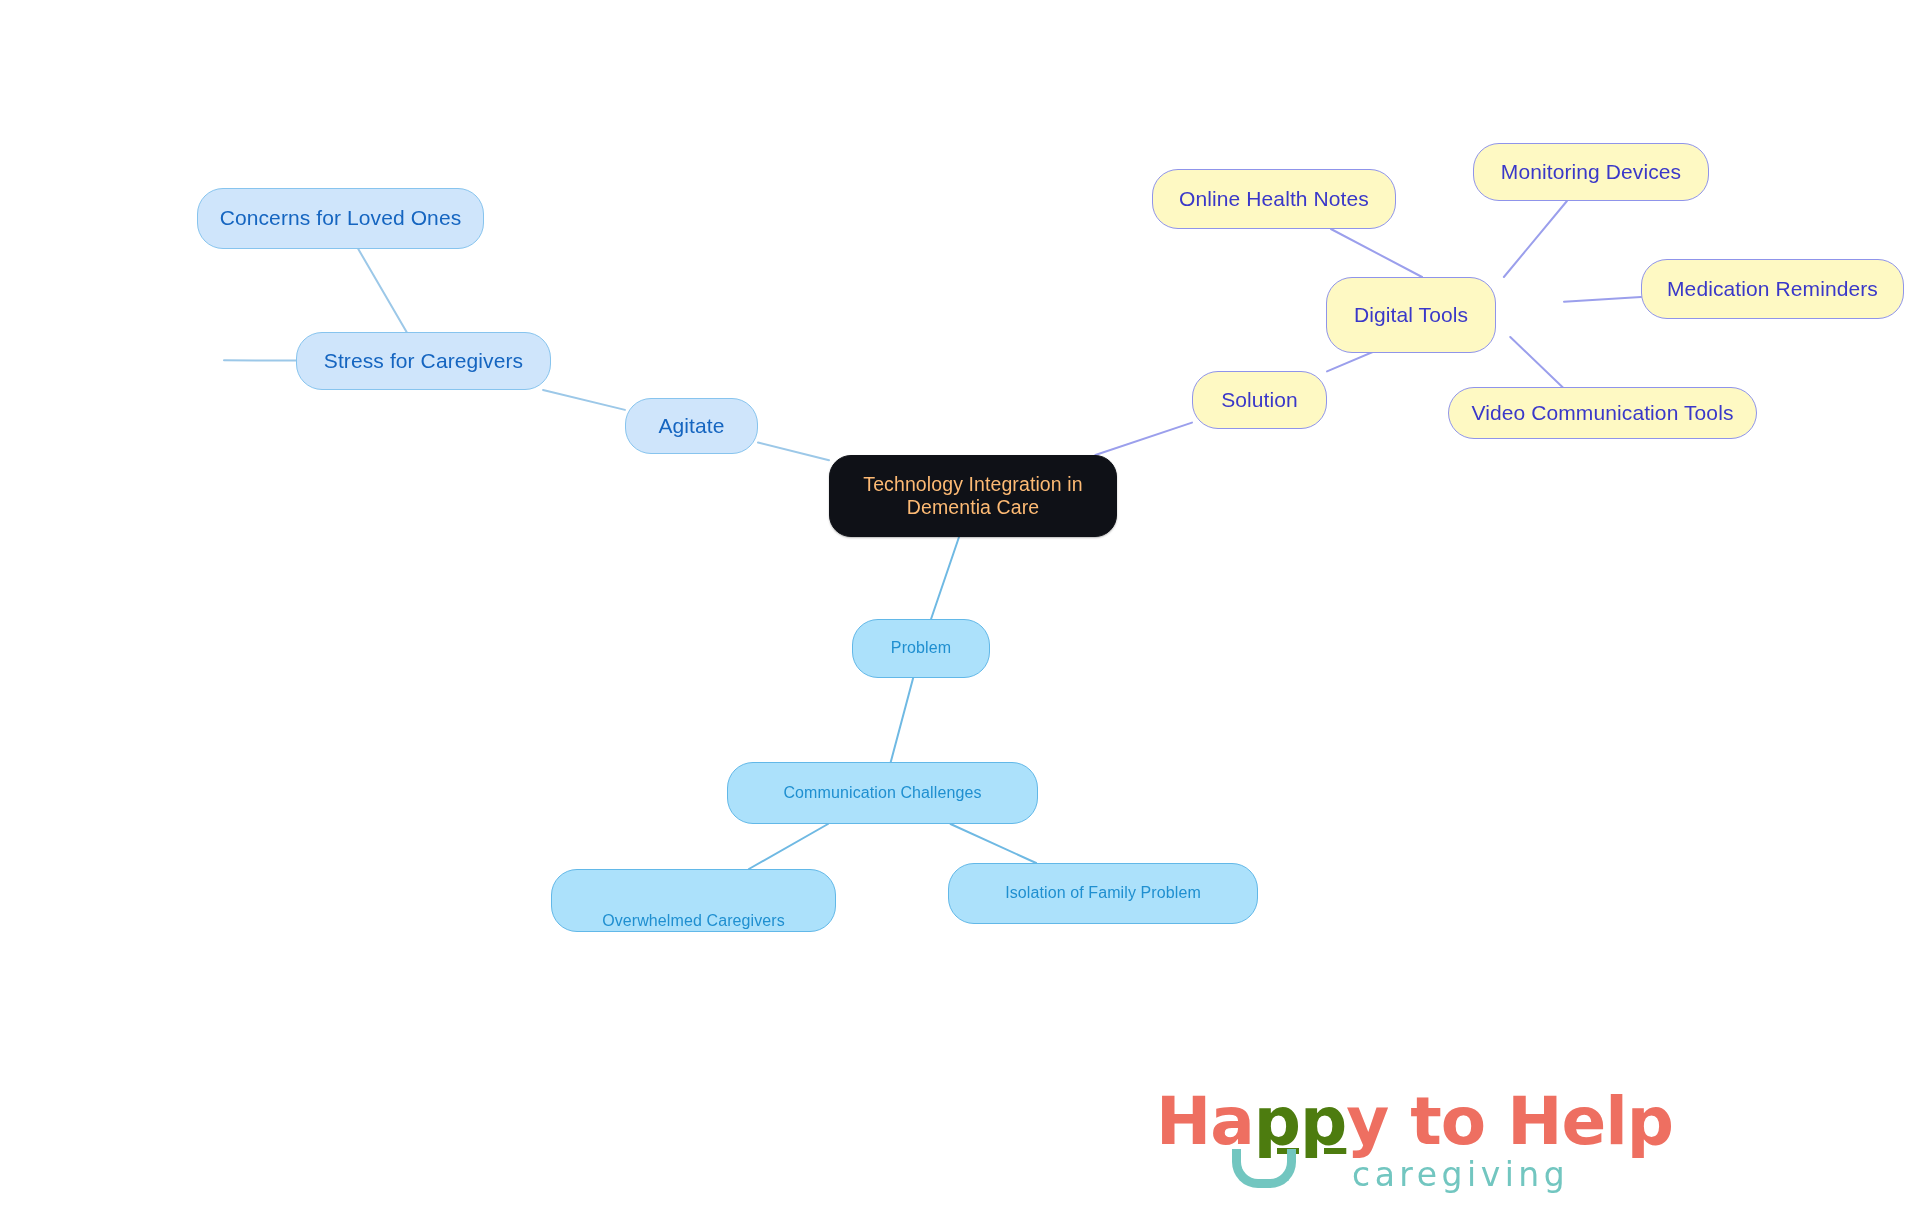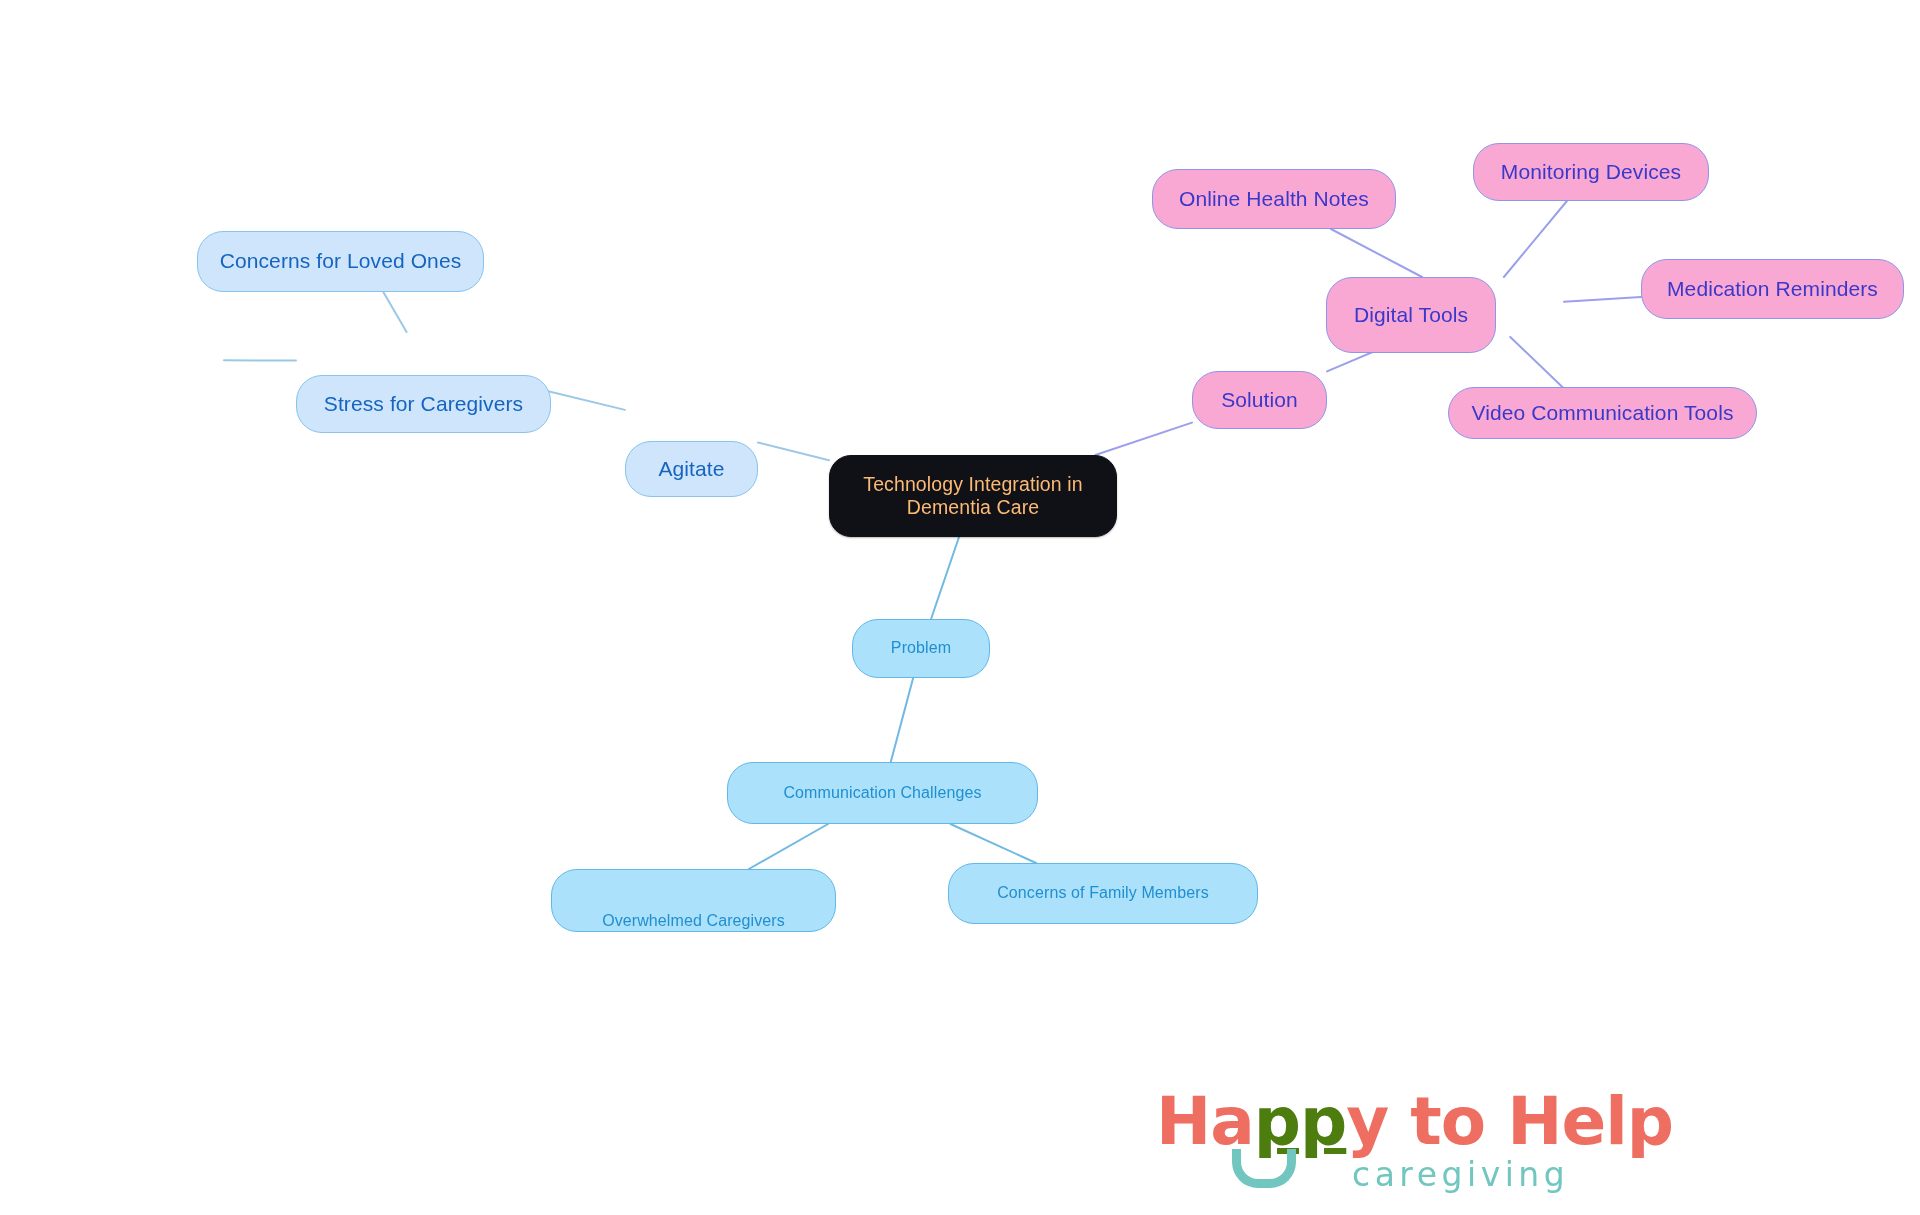--- a/index.html
+++ b/index.html
@@ -47,30 +47,29 @@
     color: #fdba74;
     font-size: 19.5px;
     border-radius: 22px;
     box-shadow: 0 1px 2px rgba(0,0,0,0.28);
   }
   .node.blue-pale {
     background: #cfe5fb;
     border-color: #87c4ee;
     color: #1565c0;
     font-size: 21px;
-    margin-top: 43px;
   }
   .node.blue-bright {
     background: #ace1fb;
     border-color: #62b8e8;
     color: #1f8fd0;
     font-size: 16px;
   }
   .node.purple {
-    background: #f9a8d4;
+    background: #fef9c3;
     border-color: #8f94ea;
     color: #3a38c9;
     font-size: 21px;
   }
 
   
   #logo {
     position: absolute;
     left: 1156px;
     top: 1083px;
@@ -131,21 +130,21 @@
       <line x1="1510.26582278481" y1="337" x2="1570.7130801687763" y2="395" stroke="#9b9fec" stroke-width="2" stroke-linecap="round"></line>
     </svg>
 <div class="node root" style="left: 829px; top: 455px; width: 288px; height: 82px;"><span>Technology Integration in
 Dementia Care</span></div>
     <div class="node blue-pale" style="left: 625px; top: 398px; width: 133px; height: 56px;"><span>Agitate</span></div>
     <div class="node blue-pale" style="left: 296px; top: 332px; width: 255px; height: 58px;"><span>Stress for Caregivers</span></div>
     <div class="node blue-pale" style="left: 197px; top: 188px; width: 287px; height: 61px;"><span>Concerns for Loved Ones</span></div>
     <div class="node blue-bright" style="left: 852px; top: 619px; width: 138px; height: 59px;"><span>Problem</span></div>
     <div class="node blue-bright" style="left: 727px; top: 762px; width: 311px; height: 62px;"><span>Communication Challenges</span></div>
     <div class="node blue-bright" style="left: 551px; top: 869px; width: 285px; height: 63px; align-items: flex-end;"><span>Overwhelmed Caregivers</span></div>
-    <div class="node blue-bright" style="left: 948px; top: 863px; width: 310px; height: 61px;"><span>Concerns of Family Members</span></div>
+    <div class="node blue-bright" style="left: 948px; top: 863px; width: 310px; height: 61px;"><span>Isolation of Family Problem</span></div>
     <div class="node purple" style="left: 1192px; top: 371px; width: 135px; height: 58px;"><span>Solution</span></div>
     <div class="node purple" style="left: 1326px; top: 277px; width: 170px; height: 76px;"><span>Digital Tools</span></div>
     <div class="node purple" style="left: 1152px; top: 169px; width: 244px; height: 60px;"><span>Online Health Notes</span></div>
     <div class="node purple" style="left: 1473px; top: 143px; width: 236px; height: 58px;"><span>Monitoring Devices</span></div>
     <div class="node purple" style="left: 1641px; top: 259px; width: 263px; height: 60px;"><span>Medication Reminders</span></div>
     <div class="node purple" style="left: 1448px; top: 387px; width: 309px; height: 52px;"><span>Video Communication Tools</span></div>
   </div>
 
 <div id="logo">
   <div class="wordmark"><span class="coral">Ha</span><span class="teal">pp</span><span class="coral">y to Help</span></div>

